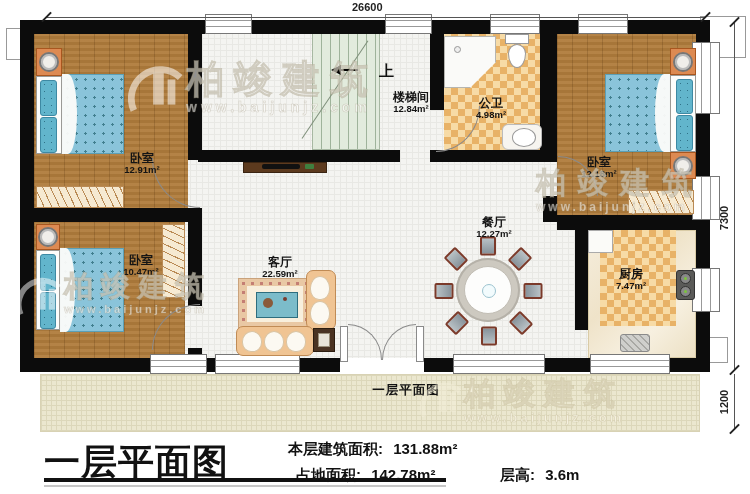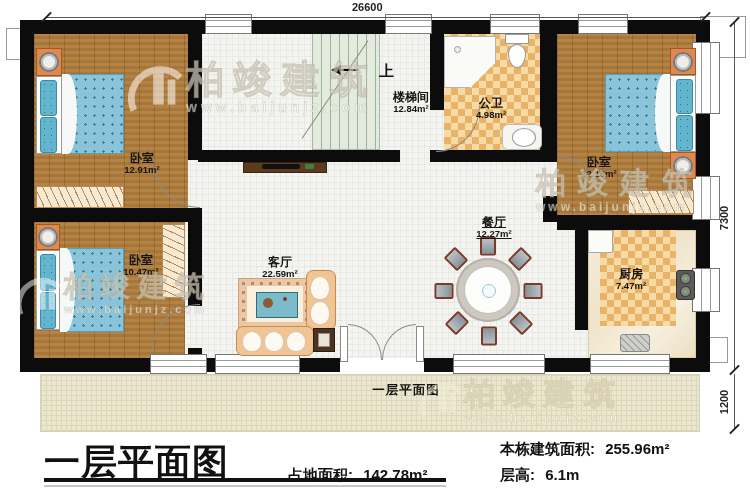--- a/index.html
+++ b/index.html
@@ -214,21 +214,21 @@
     <div class="rarea">12.18m²</div>
   </div>
   <div class="room-label" style="left:141px;top:254px;">
     <div class="rname">卧室</div>
     <div class="rarea">10.47m²</div>
   </div>
   <div class="room-label" style="left:280px;top:256px;">
     <div class="rname">客厅</div>
     <div class="rarea">22.59m²</div>
   </div>
-  <div class="room-label" style="left:494px;top:216px;text-decoration:underline;">
+  <div class="room-label" style="left:494px;top:216px;">
     <div class="rname">餐厅</div>
     <div class="rarea">12.27m²</div>
   </div>
   <div class="room-label" style="left:631px;top:268px;">
     <div class="rname">厨房</div>
     <div class="rarea">7.47m²</div>
   </div>
   <div class="room-label" style="left:406px;top:384px;">
     <div class="rname" style="font-size:12.5px;letter-spacing:1px;">一层平面图</div>
   </div>
@@ -280,27 +280,27 @@
   <div class="tick" style="left:728px;top:21px;"></div>
   <div class="tick" style="left:728px;top:369px;"></div>
   <div class="dimline" style="left:734px;top:374px;width:1px;height:56px;"></div>
   <div class="dimtext" style="left:712px;top:396px;transform:rotate(-90deg);transform-origin:center;">1200</div>
   <div class="tick" style="left:728px;top:428px;"></div>
 
   <div class="abs" style="left:0;top:436px;width:750px;height:58px;background:#fff;">
     <div style="position:absolute;left:44px;top:2px;font-size:36px;font-weight:bold;color:#111;letter-spacing:1px;">一层平面图</div>
     <div style="position:absolute;left:44px;top:42px;width:402px;height:4px;background:#111;"></div>
     <div style="position:absolute;left:44px;top:49px;width:402px;height:2px;background:#c6c6c6;"></div>
-    <div class="statline" style="left:288px;top:30px;">
+    <div class="statline" style="left:288px;top:4px;">
+      <span>本层建筑面积:</span>
+      <span style="margin-left:6px;">131.88m²</span>
+    </div>
+    <div class="statline" style="left:296px;top:30px;">
       <span>占地面积:</span>
       <span style="margin-left:6px;">142.78m²</span>
     </div>
-    <div class="statline" style="left:500px;top:4px;">
-      <span>本栋建筑面积:</span>
-      <span style="margin-left:6px;">255.96m²</span>
-    </div>
     <div class="statline" style="left:500px;top:30px;">
       <span>层高:</span>
-      <span style="margin-left:6px;">6.1m</span>
+      <span style="margin-left:6px;">3.6m</span>
     </div>
   </div>
 
 </div>
 
 </body></html>

